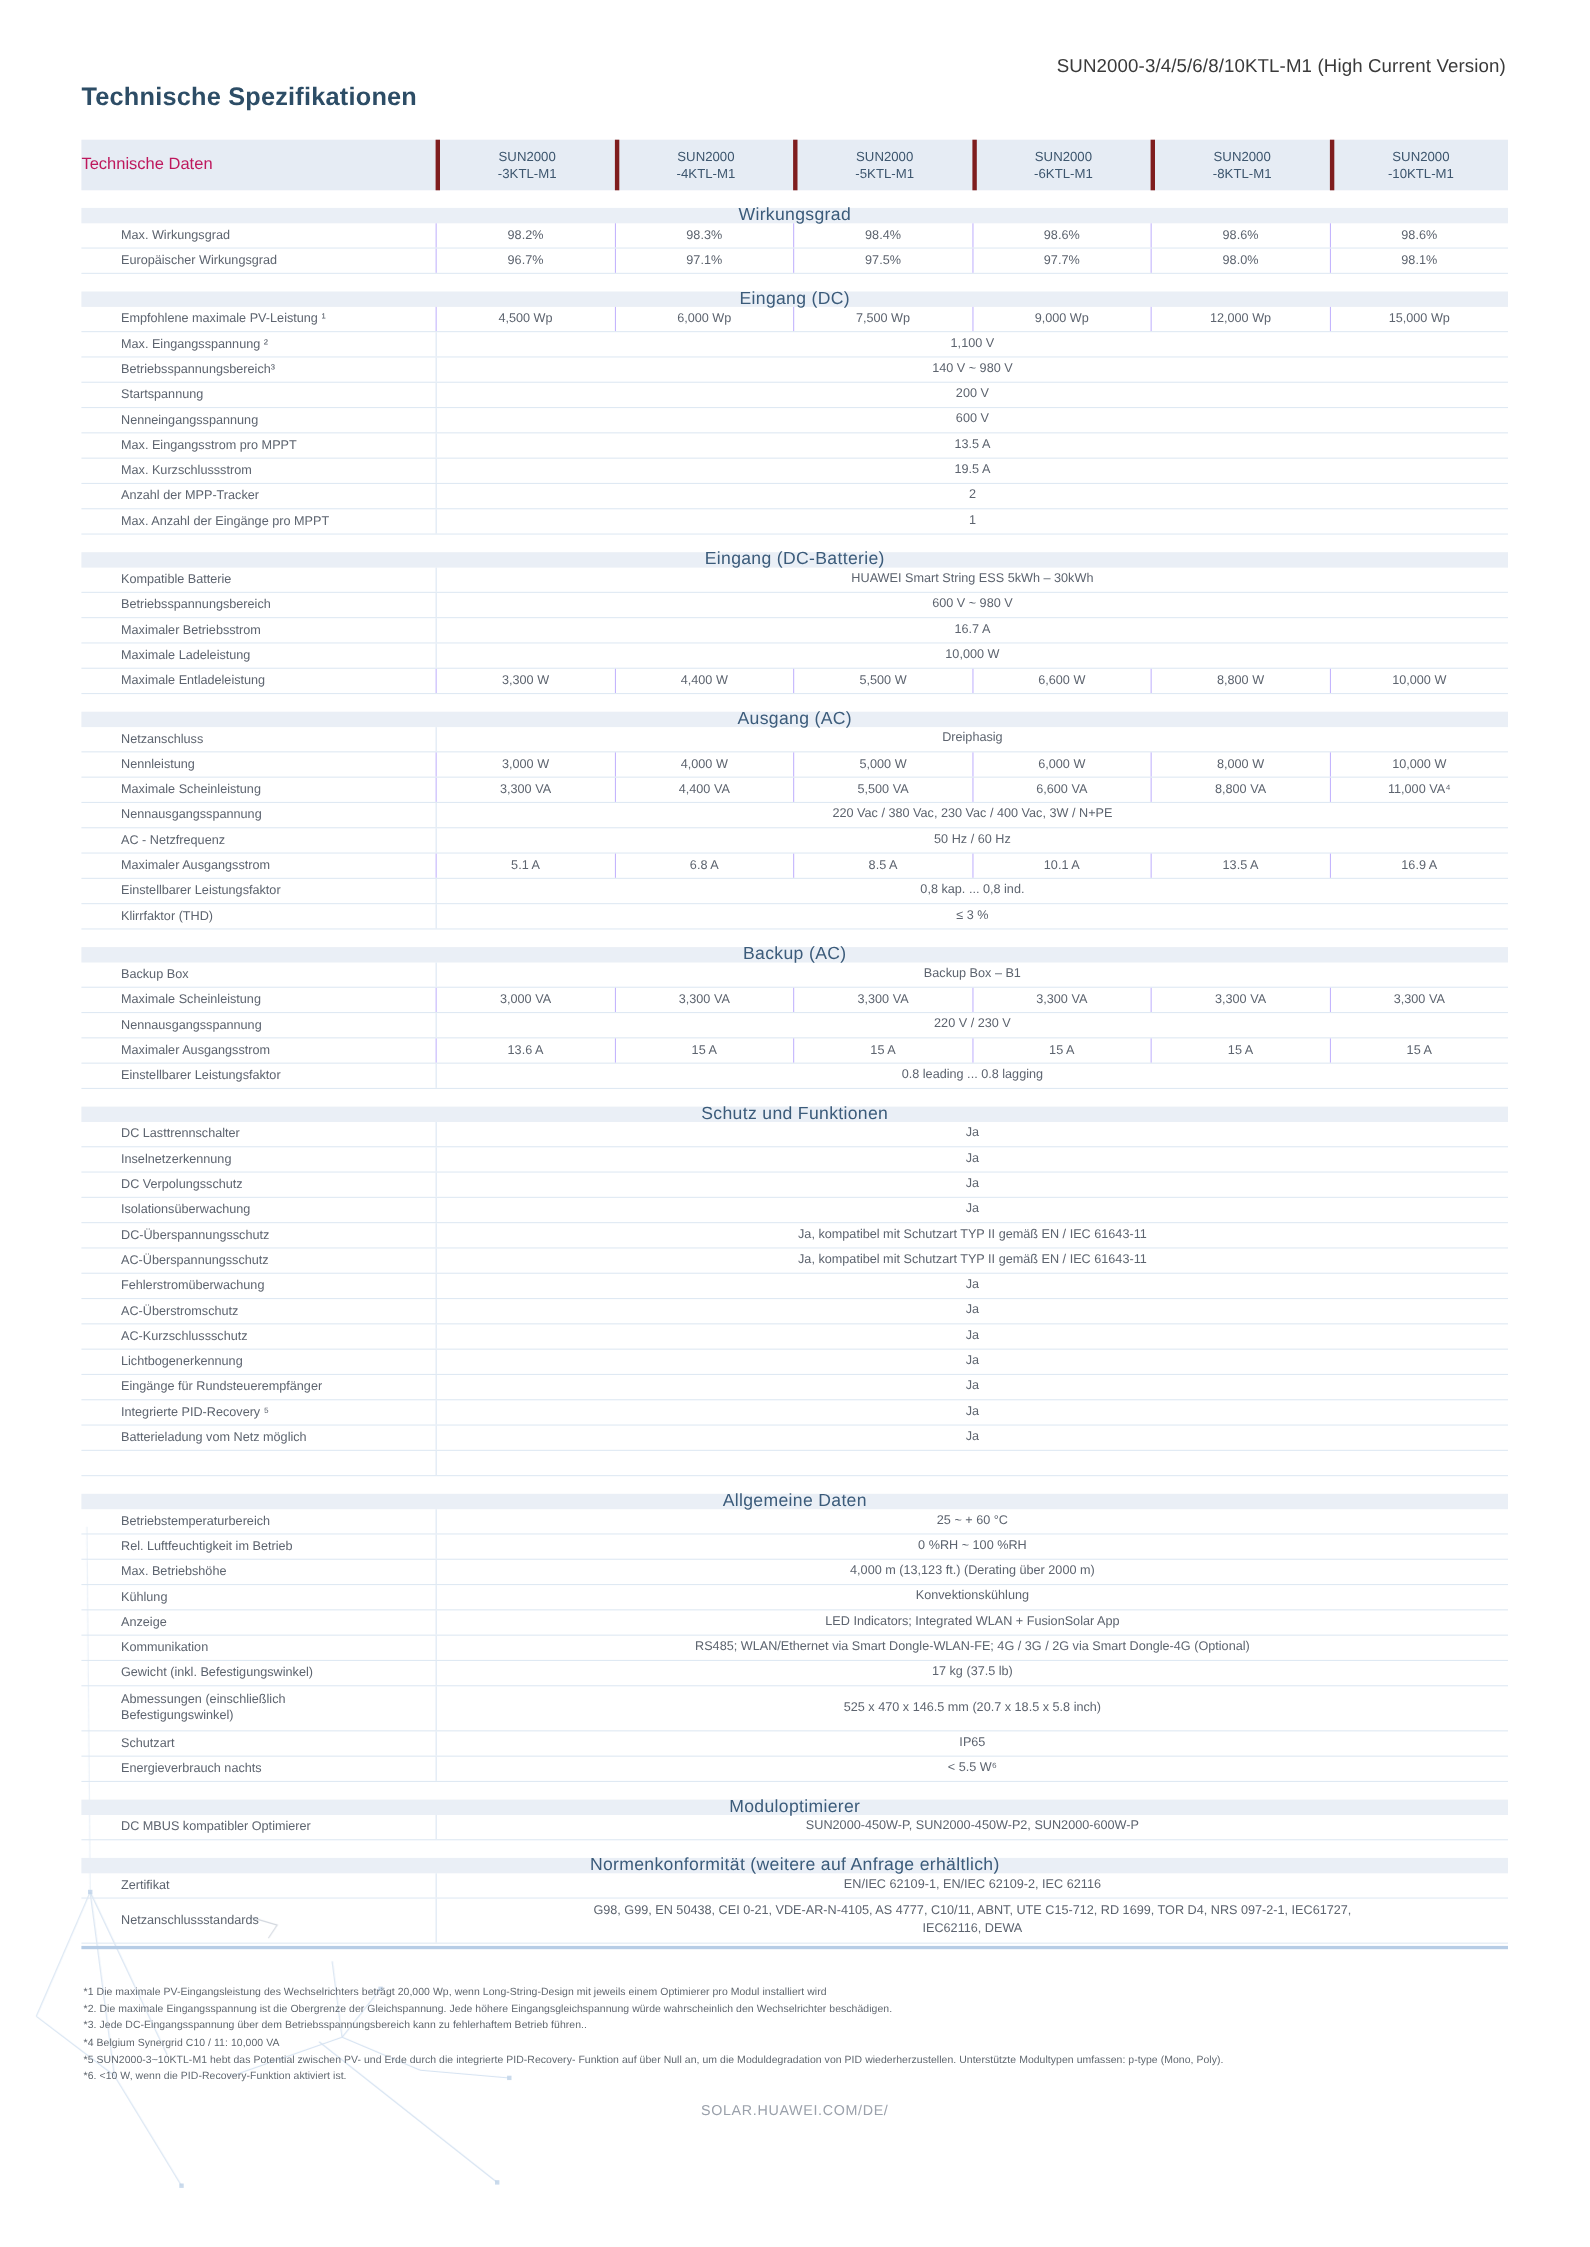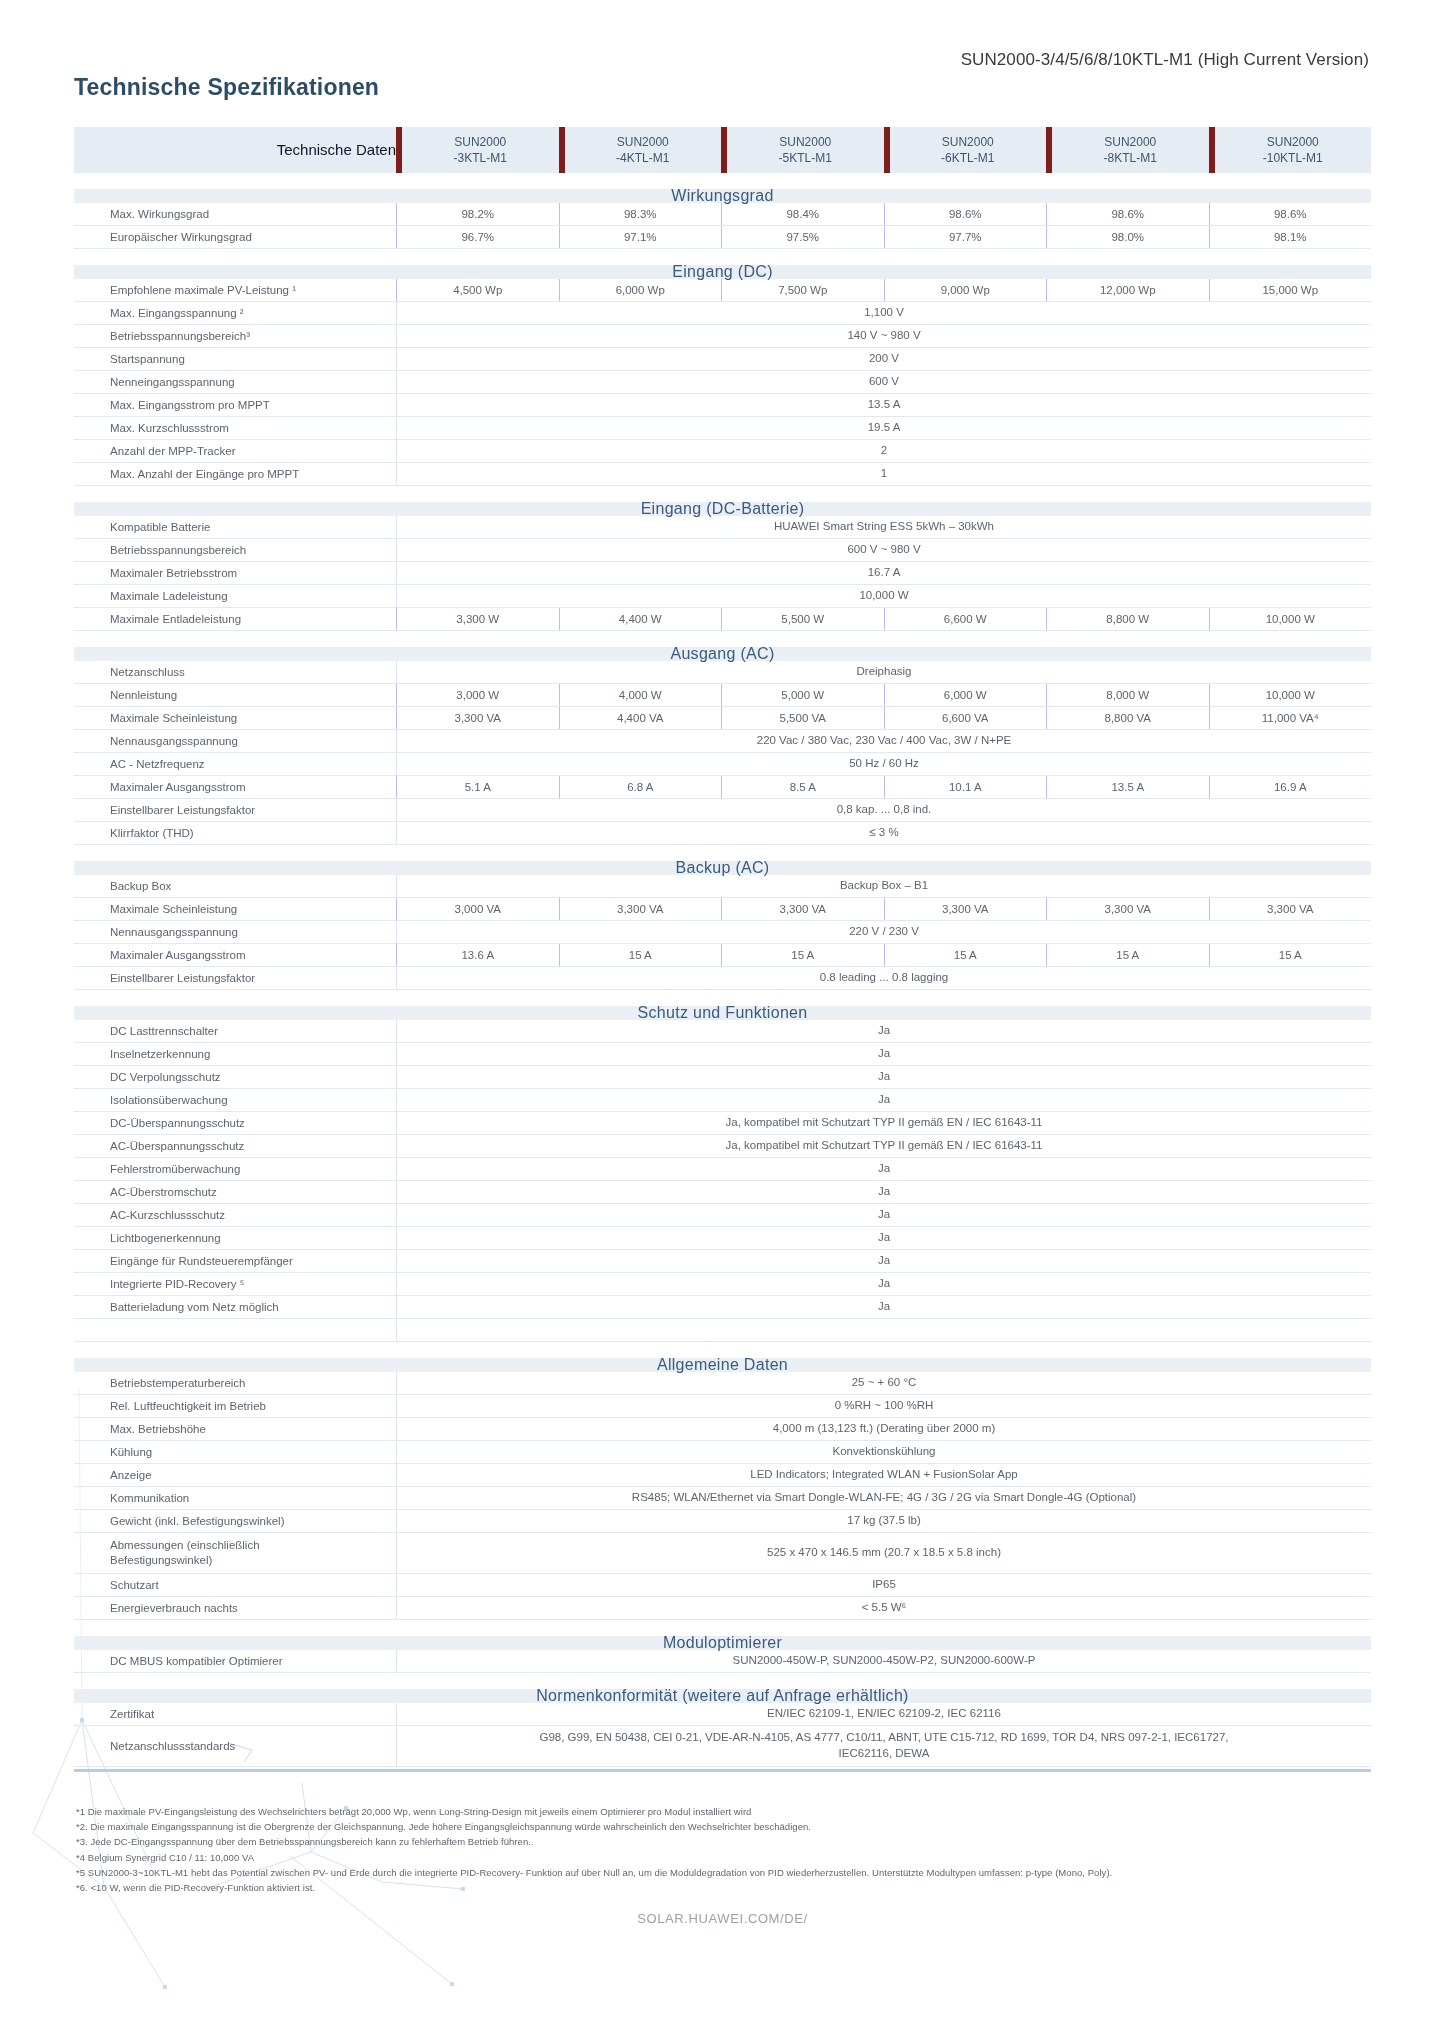--- a/index.html
+++ b/index.html
@@ -21,25 +21,25 @@
     letter-spacing:.2px;padding-right:2px;margin-bottom:26px;
   }
 
   
   .spec-table{width:1297px;}
   .header-row{
     display:grid;grid-template-columns:322px repeat(6,1fr);
     background:#e6ecf4;min-height:46px;align-items:center;
   }
   .h-label{
-    font-size:15px;color:#0f172a;text-align:right;line-height:1.2;
+    font-size:15px;color:#be185d;text-align:left;line-height:1.2;
   }
   .h-col{
     font-size:12px;color:#3d566e;text-align:center;line-height:1.35;
-    border-left:6px solid #7f1d1d;align-self:stretch;
+    border-left:4px solid #7f1d1d;align-self:stretch;
     display:flex;flex-direction:column;justify-content:center;
   }
 
   .section{margin-top:16px;}
   .band{
     background:#eaeff6;height:14px;display:flex;align-items:center;justify-content:center;
   }
   .band-title{font-size:16px;color:#3b5b7a;letter-spacing:.3px;}
 
   .row{

